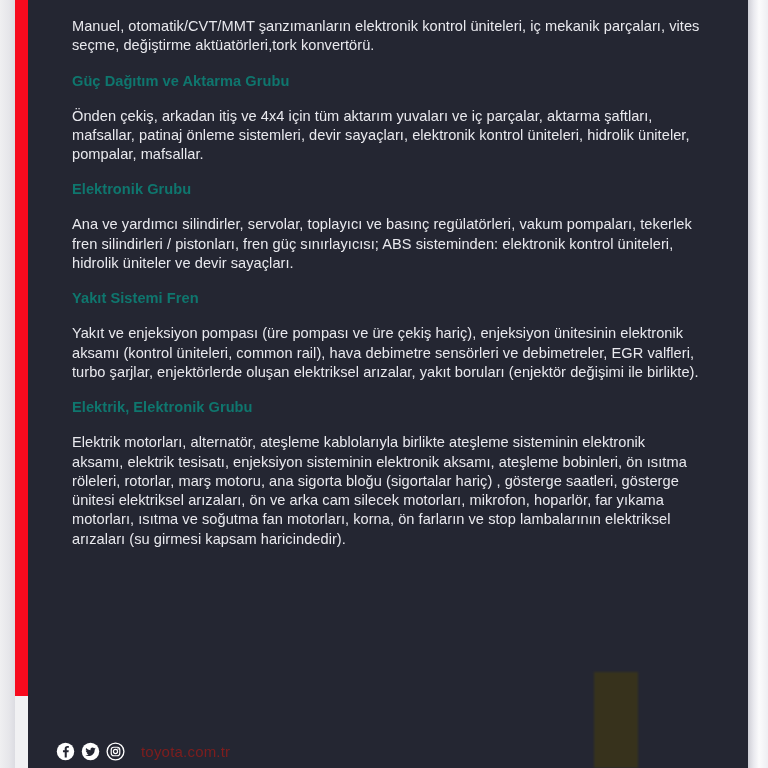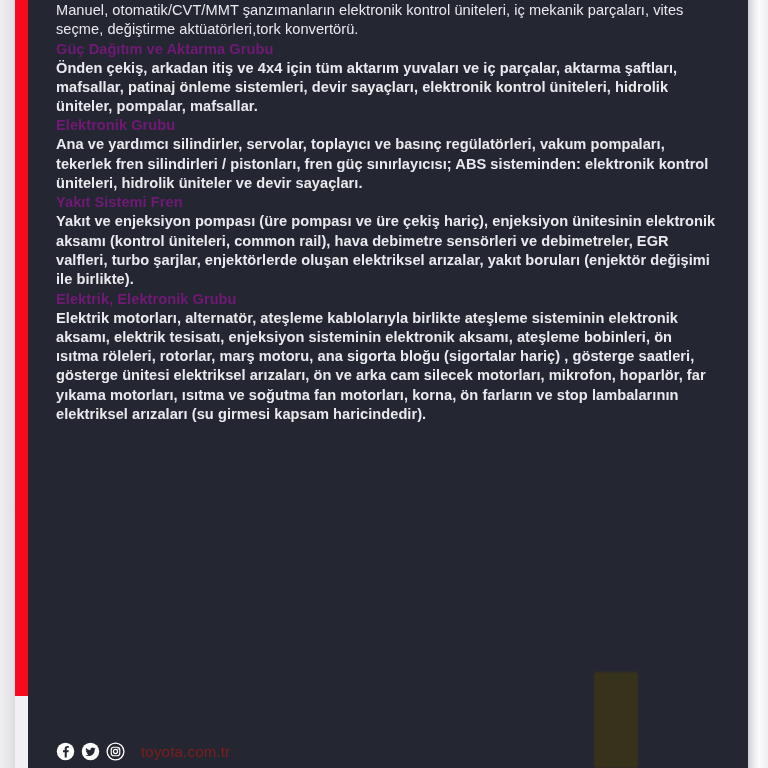--- a/index.html
+++ b/index.html
@@ -82,34 +82,34 @@
   .body-text {
     color: #e9e9ee;
     font-size: 14.6px;
     line-height: 19.3px;
     letter-spacing: .05px;
     margin: 0;
     white-space: pre-line;
   }
 
   .heading {
-    color: #701a75;
+    color: #0f766e;
     font-size: 14.6px;
     line-height: 19px;
     font-weight: bold;
     margin: 0;
     letter-spacing: .05px;
   }
 
-  .block { margin: 0; }
+  .block { margin: 16px; }
   .block + .block { margin-top: 0; }
 
   .sp-intro   { padding-top: 1px; }
   .sp-head    { margin-top: 19px; }
-  .sp-para    { margin-top: 11px; font-weight: bold; }
+  .sp-para    { margin-top: 11px; }
 
   
   .footer {
     position: absolute;
     left: 56px;
     top: 742px;
     display: flex;
     align-items: center;
     gap: 8px;
   }

